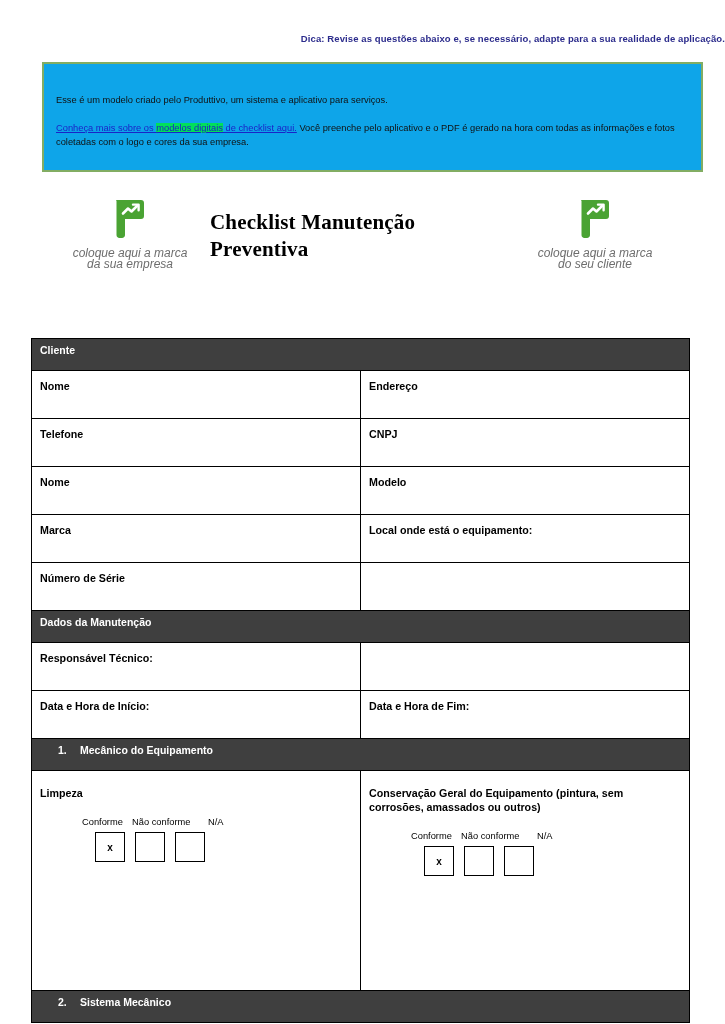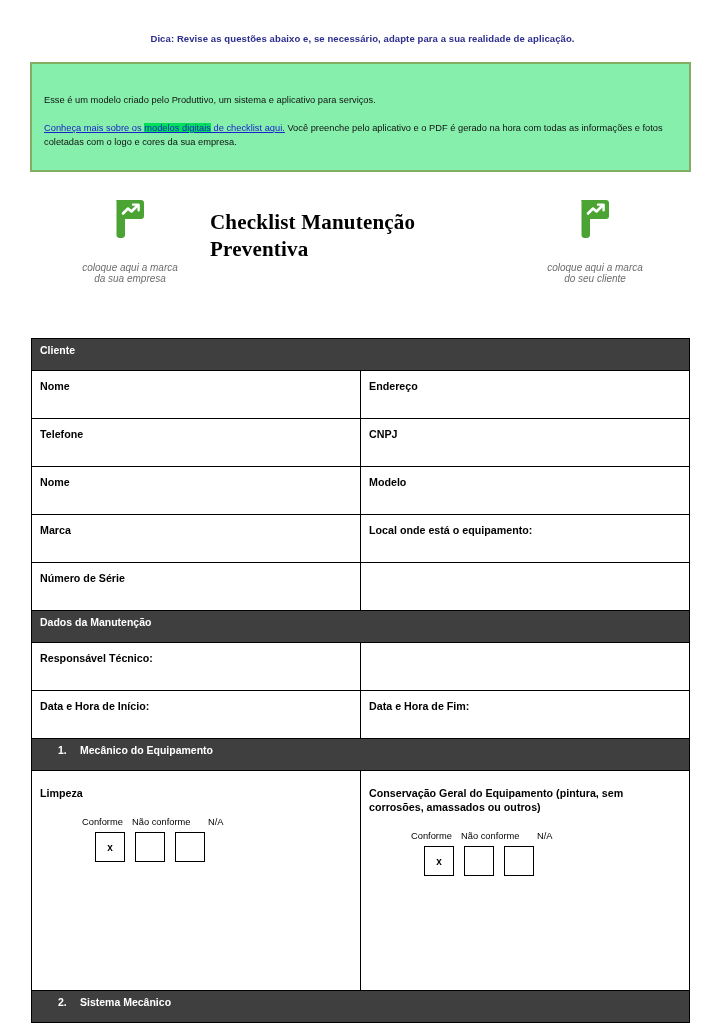--- a/index.html
+++ b/index.html
@@ -10,35 +10,35 @@
   body {
     width: 725px; height: 1024px;
     font-family: "Liberation Sans", sans-serif;
     color: #000;
     overflow: hidden;
     position: relative;
   }
 
   
   .tip {
-    text-align: center;
+    text-align: right;
     color: #2c2c8c;
     font-size: 9.5px;
     font-weight: 700;
     padding-top: 33px;
     letter-spacing: .1px;
   }
 
   
   .note-box {
     position: absolute;
-    left: 30px; top: 62px;
+    left: 42px; top: 62px;
     width: 661px; height: 110px;
     border: 2px solid #82ad63;
-    background: #86efac;
+    background: #0ea5e9;
   }
   .note-inner {
     padding: 29px 14px 0 12px;
     font-size: 9.3px;
     line-height: 14px;
     color: #111;
   }
   .note-p1 { margin: 0 0 14px 0; }
   .note-p2 { margin: 0; }
   .note-link {
@@ -61,22 +61,22 @@
     justify-content: space-between;
     padding: 0 50px;
   }
   .brandcol {
     width: 160px;
     text-align: center;
     padding-top: 8px;
   }
   .brandcol svg { display: block; margin: 0 auto; }
   .brand-cap {
-    margin-top: 24px;
-    font-size: 10px;
+    margin-top: 10px;
+    font-size: 12px;
     font-style: italic;
     color: #6d6d6d;
     line-height: 11px;
   }
   .doc-title {
     flex: 1;
     text-align: left;
     font-size: 21px;
     font-weight: 700;
     line-height: 27px;

